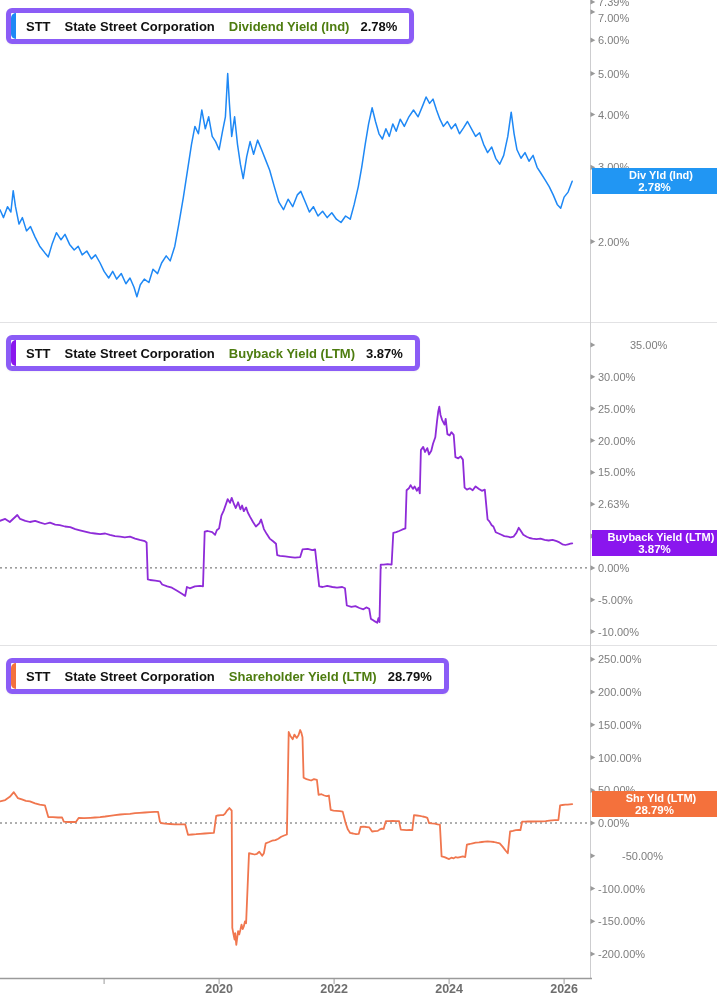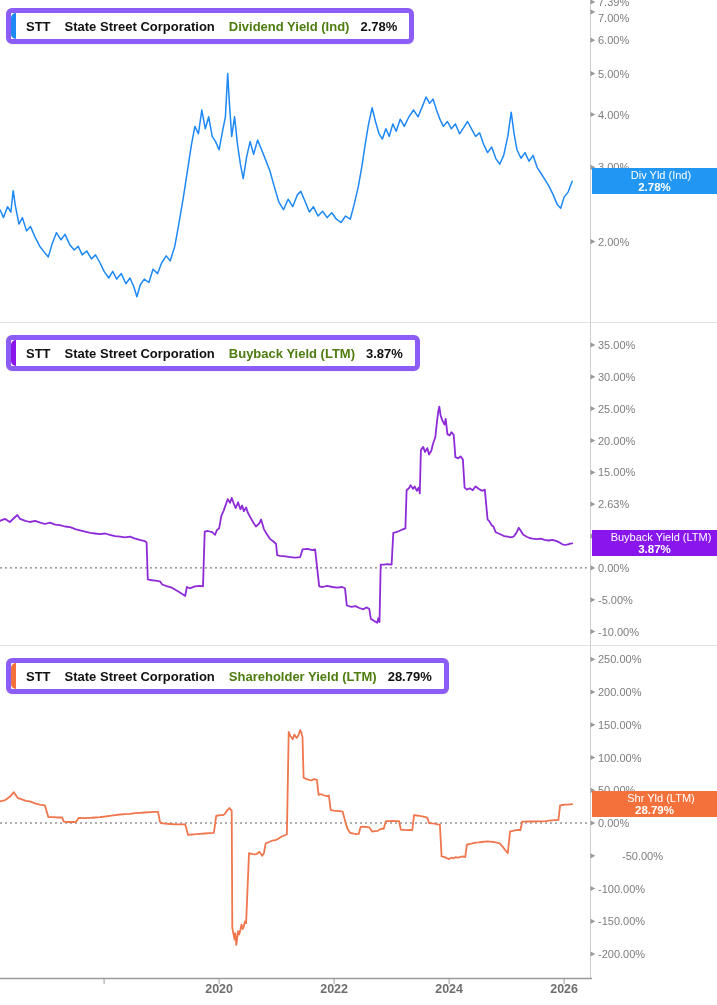--- a/index.html
+++ b/index.html
@@ -12,21 +12,21 @@
   .pill{position:absolute;left:6px;height:26px;background:#fff;border:5px solid #8b5cf6;border-radius:6px;
         display:flex;align-items:center;box-shadow:0 1px 2px rgba(0,0,0,.05);font-size:13px;color:#111;z-index:4;
         padding-right:12px;white-space:nowrap;}
   .pill .bar{width:5px;align-self:stretch;border-radius:5px 0 0 5px;margin-right:10px;}
   .pill .t{font-weight:800;margin-right:14px;}
   .pill .n{font-weight:700;margin-right:14px;}
   .pill .m{font-weight:600;color:#4d7c0f;margin-right:11px;}
   .pill .v{font-weight:800;}
   .badge{position:absolute;left:592px;width:125px;height:26px;z-index:3;color:#fff;text-align:center;
          display:flex;flex-direction:column;justify-content:center;line-height:12px;}
-  .badge .b1{font-size:11px;font-weight:400;padding-left:13px;}
+  .badge .b1{font-size:11px;font-weight:700;padding-left:13px;}
   .badge .b2{font-size:11.5px;font-weight:700;}
 </style>
 </head>
 <body>
 
 <div id="app">
 
   <svg id="chart-svg" width="717" height="1005">
       <line x1="0" y1="322.5" x2="717" y2="322.5" stroke="#e2e2e4" stroke-width="1"></line>
       <line x1="0" y1="645.5" x2="717" y2="645.5" stroke="#e2e2e4" stroke-width="1"></line>
@@ -72,21 +72,21 @@
     </svg>
 
   <div id="gen-labels">
       <div class="ylab" style="top: 2px;">7.39%</div>
       <div class="ylab" style="top: 18px;">7.00%</div>
       <div class="ylab" style="top: 40.2px;">6.00%</div>
       <div class="ylab" style="top: 73.6px;">5.00%</div>
       <div class="ylab" style="top: 114.5px;">4.00%</div>
       <div class="ylab" style="top: 167.3px;">3.00%</div>
       <div class="ylab" style="top: 241.6px;">2.00%</div>
-      <div class="ylab" style="top: 344.9px;">35.00%</div>
+      <div class="ylab" style="top: 344.9px; margin-left: 32px;">35.00%</div>
       <div class="ylab" style="top: 376.8px;">30.00%</div>
       <div class="ylab" style="top: 408.6px;">25.00%</div>
       <div class="ylab" style="top: 440.5px;">20.00%</div>
       <div class="ylab" style="top: 472.4px;">15.00%</div>
       <div class="ylab" style="top: 504.2px;">2.63%</div>
       <div class="ylab" style="top: 536.1px;">5.00%</div>
       <div class="ylab" style="top: 567.9px;">0.00%</div>
       <div class="ylab" style="top: 599.8px;">-5.00%</div>
       <div class="ylab" style="top: 631.6px;">-10.00%</div>
       <div class="ylab" style="top: 659.3px;">250.00%</div>

